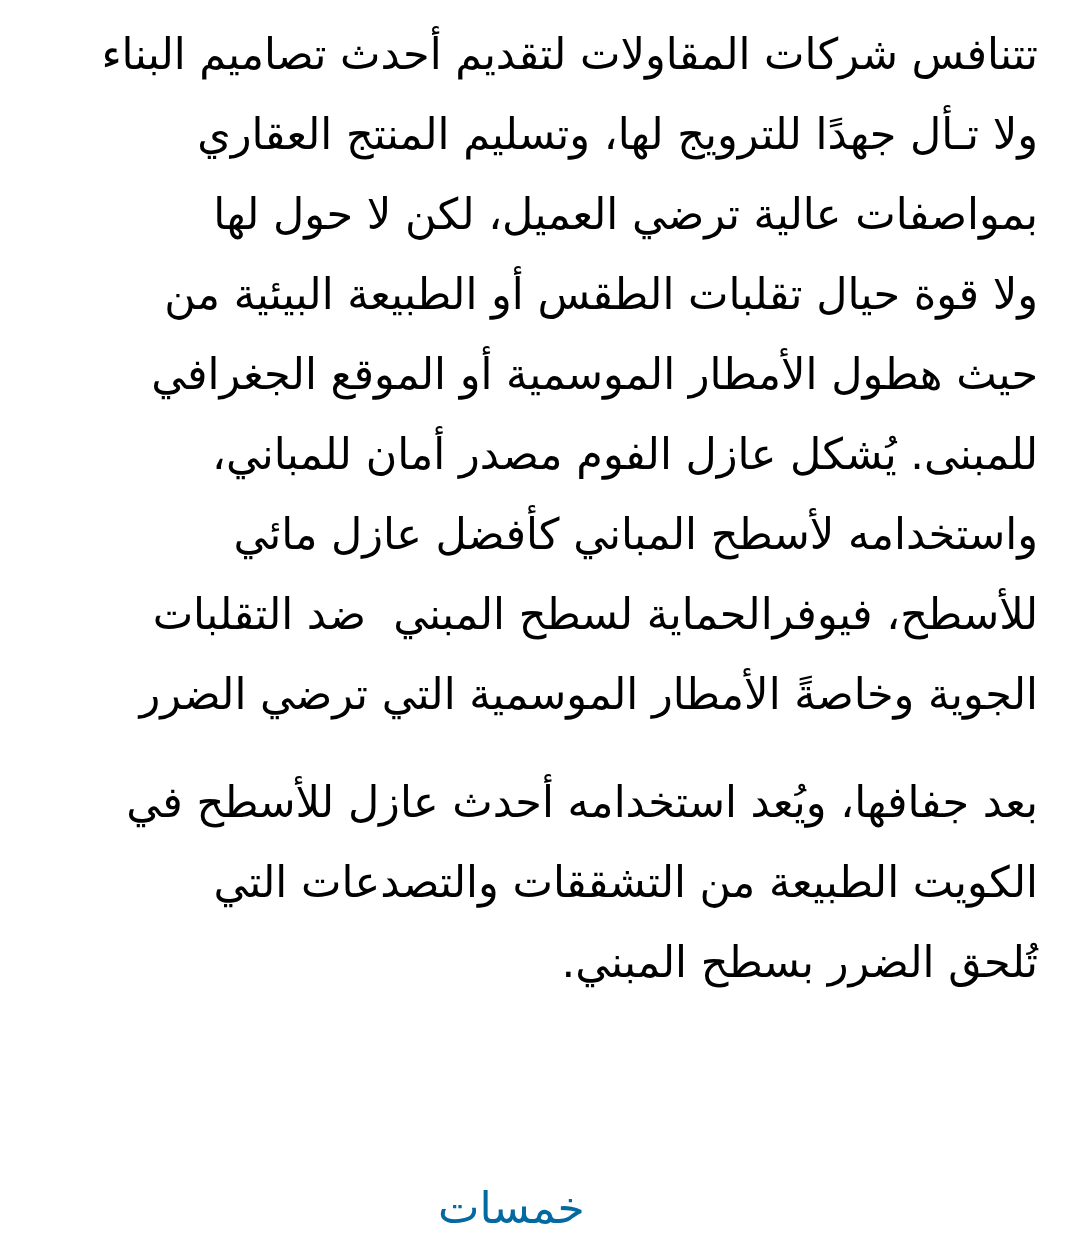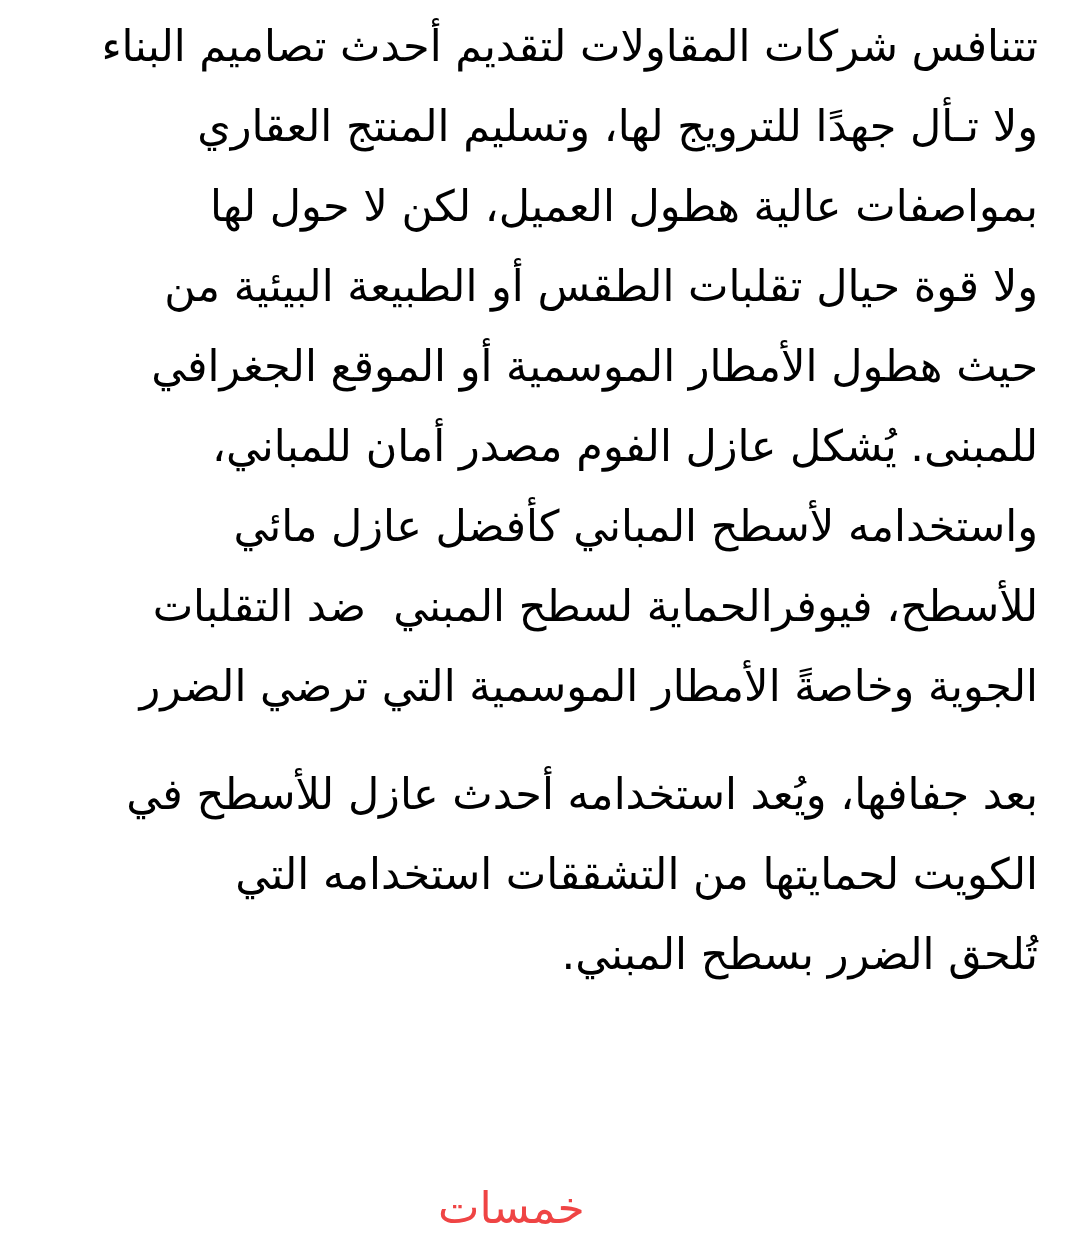--- a/index.html
+++ b/index.html
@@ -12,21 +12,21 @@
     width: 1078px;
     height: 1250px;
     background: #ffffff;
     overflow: hidden;
     font-family: "DejaVu Sans", sans-serif;
   }
   .content {
     position: relative;
     z-index: 1;
     direction: rtl;
-    padding: 6px 40px 0 30px;
+    padding: 14px 40px 0 30px;
     color: #000000;
   }
   .paragraph {
     margin: 0;
   }
   .paragraph + .paragraph {
     margin-top: 28px;
   }
   .text-line {
     font-size: 43px;
@@ -37,46 +37,46 @@
     font-weight: 400;
   }
   .watermark {
     position: absolute;
     z-index: 0;
     top: 1186px;
     left: 438px;
     direction: rtl;
     font-size: 44px;
     line-height: 44px;
-    color: #ef4444;
+    color: #0369a1;
     letter-spacing: 6px;
     user-select: none;
   }
 </style>
 </head>
 <body>
 
 <div class="page">
 
   <div class="watermark">خمسات</div>
 
   <div class="content">
 
     <div class="paragraph">
       <div class="text-line">تتنافس شركات المقاولات لتقديم أحدث تصاميم البناء</div>
       <div class="text-line">ولا تـأل جهدًا للترويج لها، وتسليم المنتج العقاري</div>
-      <div class="text-line">بمواصفات عالية هطول العميل، لكن لا حول لها</div>
+      <div class="text-line">بمواصفات عالية ترضي العميل، لكن لا حول لها</div>
       <div class="text-line">ولا قوة حيال تقلبات الطقس أو الطبيعة البيئية من</div>
       <div class="text-line">حيث هطول الأمطار الموسمية أو الموقع الجغرافي</div>
       <div class="text-line">للمبنى. يُشكل عازل الفوم مصدر أمان للمباني،</div>
       <div class="text-line">واستخدامه لأسطح المباني كأفضل عازل مائي</div>
       <div class="text-line">للأسطح، فيوفرالحماية لسطح المبني  ضد التقلبات</div>
       <div class="text-line">الجوية وخاصةً الأمطار الموسمية التي ترضي الضرر</div>
     </div>
 
     <div class="paragraph">
       <div class="text-line">بعد جفافها، ويُعد استخدامه أحدث عازل للأسطح في</div>
-      <div class="text-line">الكويت لحمايتها من التشققات استخدامه التي</div>
+      <div class="text-line">الكويت الطبيعة من التشققات والتصدعات التي</div>
       <div class="text-line">تُلحق الضرر بسطح المبني.</div>
     </div>
 
   </div>
 </div>
 
 </body></html>

